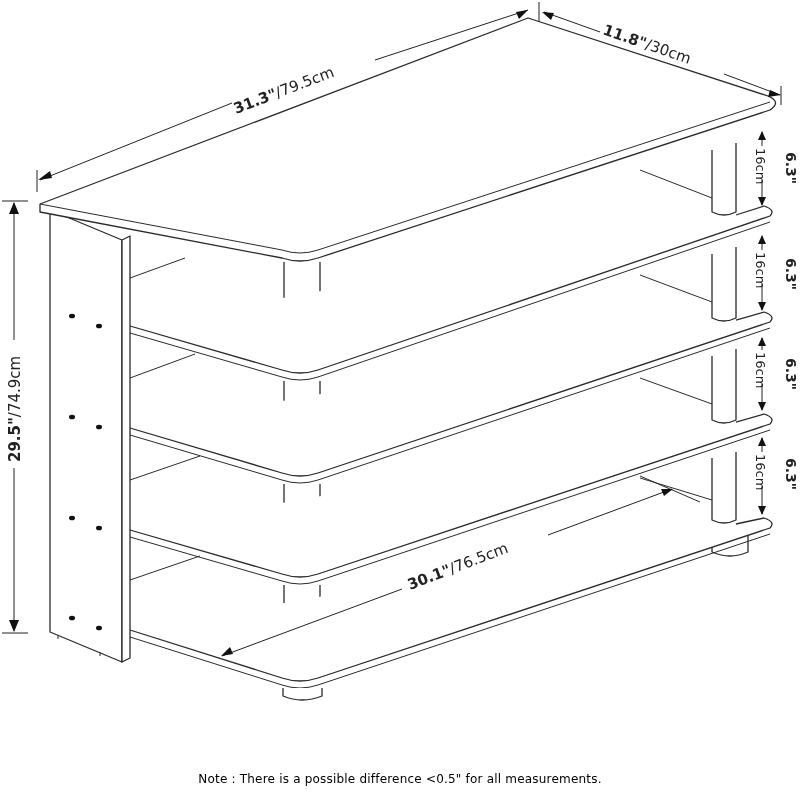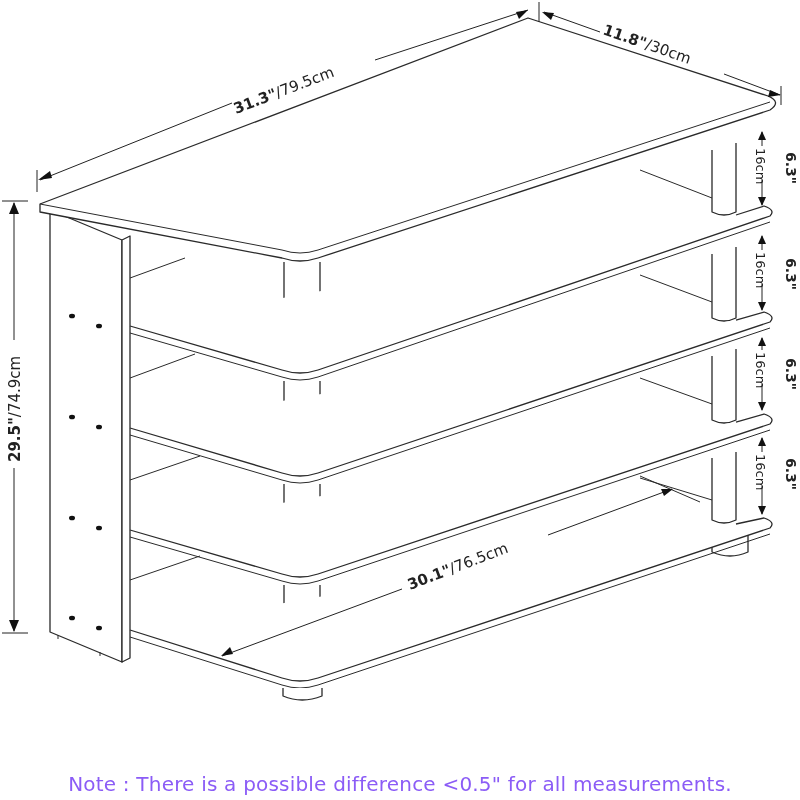--- a/index.html
+++ b/index.html
@@ -7,21 +7,21 @@
   #diagram { position: absolute; left: 0; top: 0; width: 800px; height: 800px; }
   .thin { fill: none; stroke: #2a2a2a; stroke-width: 1; }
   .fillw { fill: #ffffff; stroke: #2a2a2a; stroke-width: 1.3; stroke-linejoin: round; }
   .dim { fill: none; stroke: #222; stroke-width: 1; }
   .arrow { fill: #111; }
   .hole { fill: #111; }
   .lbl { font-family: "DejaVu Sans", sans-serif; font-size: 15px; fill: #222; }
   .lbl .b { font-weight: bold; }
   .note {
     position: absolute; left: 0; right: 0; top: 772px; text-align: center;
-    font-family: "DejaVu Sans", sans-serif; font-size: 20px; color: #8b5cf6; letter-spacing: 0.2px;
+    font-family: "DejaVu Sans", sans-serif; font-size: 12px; color: #000000; letter-spacing: 0.2px;
   }
 </style>
 </head>
 <body>
 
 <svg id="diagram" viewBox="0 0 800 800" xmlns="http://www.w3.org/2000/svg">
 
   <g>
 
     <path class="fillw" d="M50,210 L50,632 L122,662 L122,240 Z"></path>

